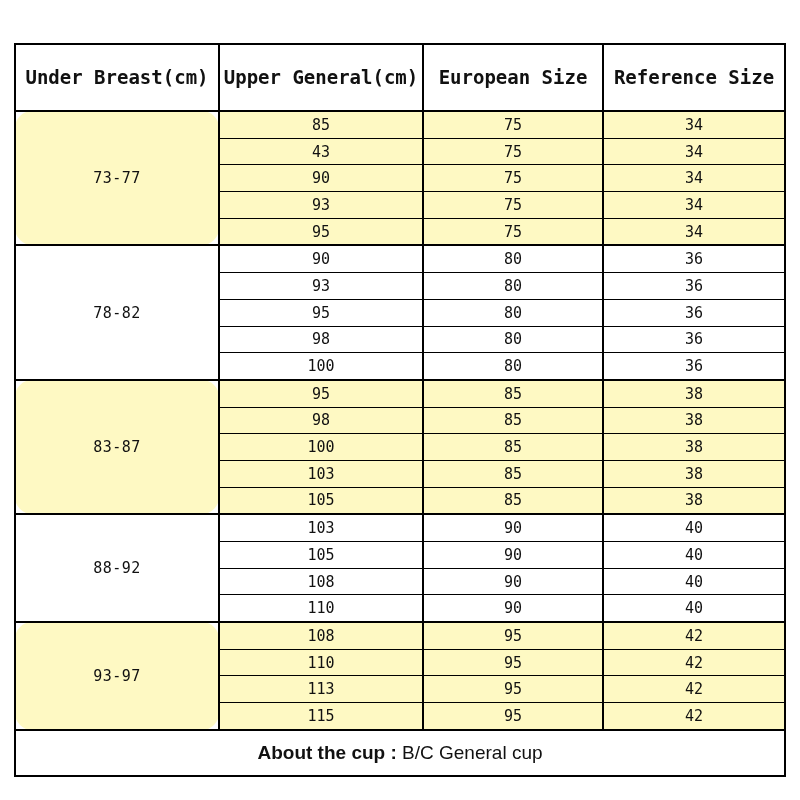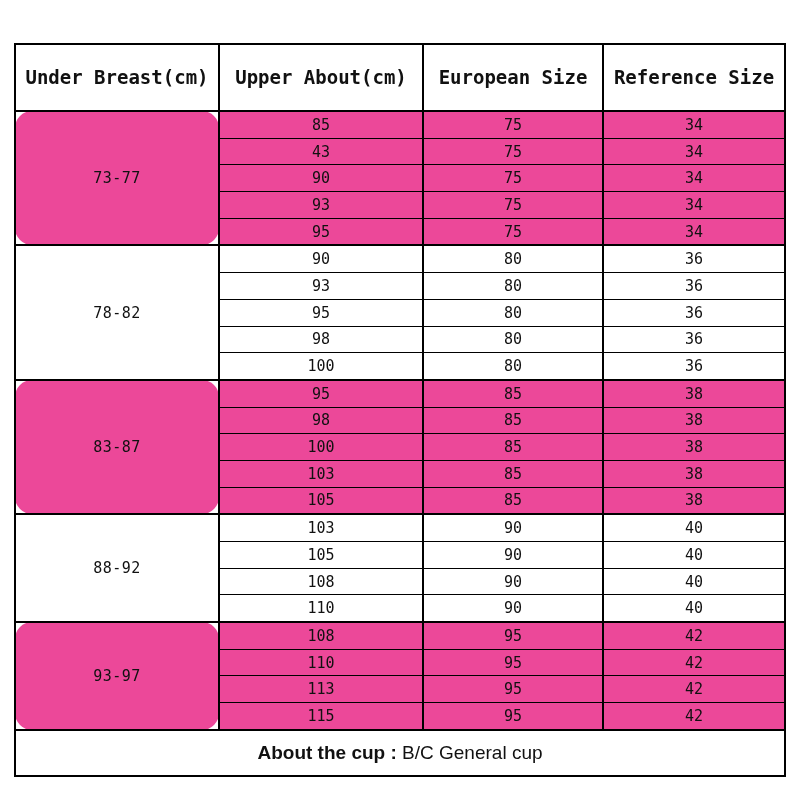--- a/index.html
+++ b/index.html
@@ -54,21 +54,21 @@
   tr.data-row td {
     height: 25.7px;
     font-size: 15px;
     font-family: "DejaVu Sans Mono", monospace;
     font-weight: normal;
   }
   tr.group-start td {
     border-top-width: 2px;
   }
   tr.shaded td {
-    background: #ec4899;
+    background: #fef9c3;
   }
   tr.plain td {
     background: #ffffff;
   }
   td.group-label {
     font-size: 22px;
     font-weight: bold;
     font-family: "Liberation Sans", sans-serif;
     letter-spacing: 0.5px;
     border-radius: 17px;
@@ -92,21 +92,21 @@
   <table class="size-chart">
     <colgroup>
       <col style="width:204px">
       <col style="width:204px">
       <col style="width:180px">
       <col style="width:182px">
     </colgroup>
     <thead>
       <tr class="header-row">
         <th>Under Breast(cm)</th>
-        <th>Upper About(cm)</th>
+        <th>Upper General(cm)</th>
         <th>European Size</th>
         <th class="th-wrap">Reference Size</th>
       </tr>
     </thead>
     <tbody>
 
       <tr class="data-row shaded group-start">
         <td class="group-label" rowspan="5">73-77</td>
         <td>85</td>
         <td>75</td>

